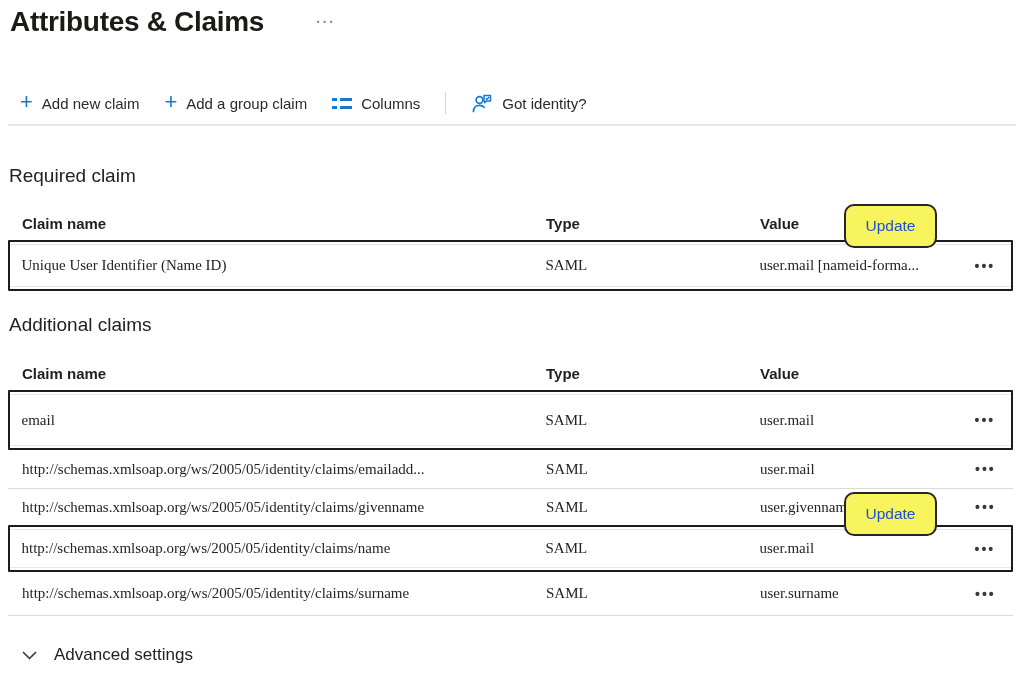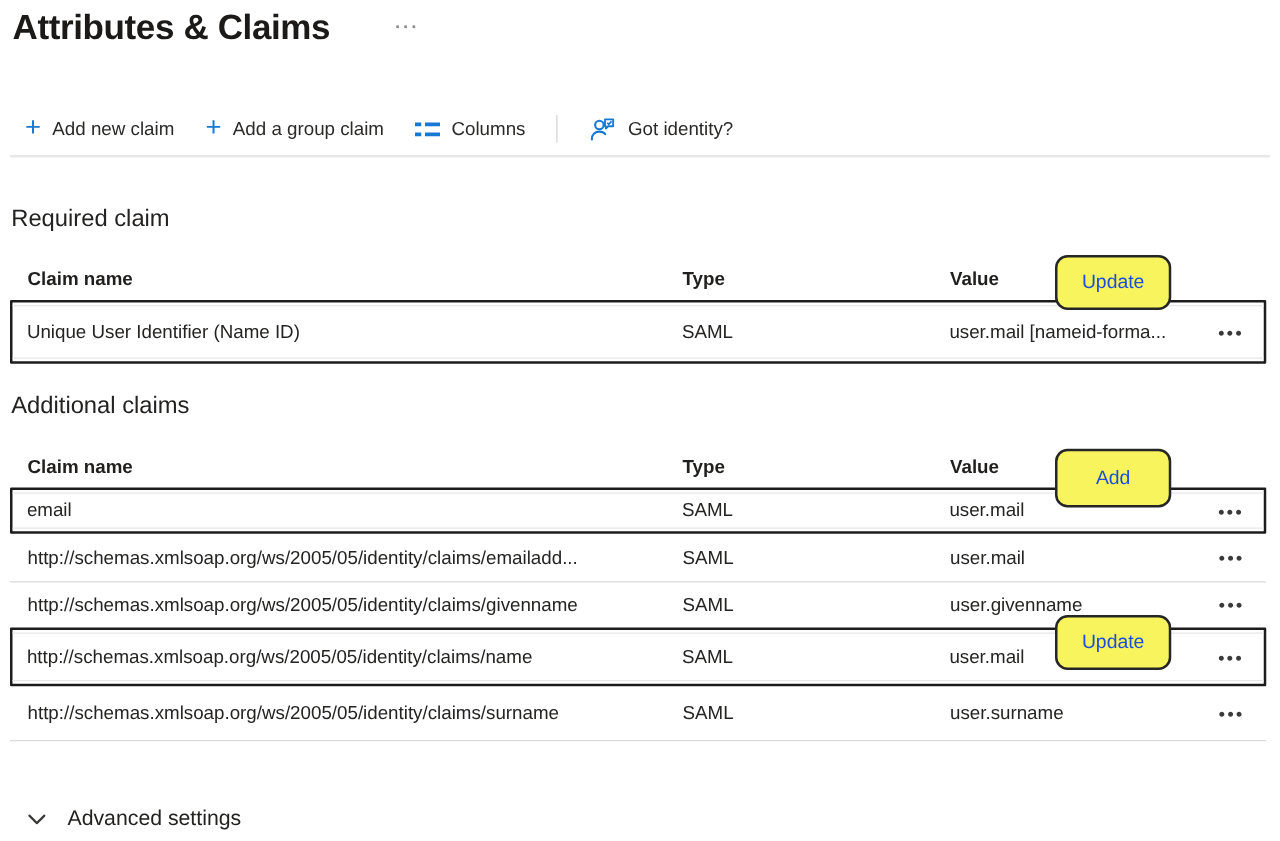--- a/index.html
+++ b/index.html
@@ -44,21 +44,21 @@
   .t-required { top:206px; }
   .t-additional { top:356px; }
 
   .thead, .trow {
     display:grid; grid-template-columns:524px 214px 215px 1fr;
     align-items:center; padding:0 14px;
     white-space:nowrap;
   }
   .thead { height:34px; font-size:15px; font-weight:700; color:#201f1e; }
   .trow { font-size:15px; color:#252423; }
-  .trow .cell { overflow:hidden; white-space:nowrap; }
+  .trow .cell { overflow:hidden; white-space:nowrap;font-family:Liberation Serif, serif; }
 
   .row-sep { border-bottom:1px solid #dcdad9; }
 
   .hl-row {
     position:relative;
     border:2.5px solid #1c1c1c; border-radius:1px;
     padding:0 11.5px;
     background:#ffffff;
   }
   .hl-row::before, .hl-row::after {
@@ -67,21 +67,21 @@
   .hl-row::before { top:2px; }
   .hl-row::after { bottom:2px; }
 
   .menu-dots {
     justify-self:start; cursor:pointer;
     font-size:14px; font-weight:700; letter-spacing:2px; color:#3b3a39;
     line-height:10px;
   }
 
   
-  .h51 { height:51px; } .h50 { height:37px; } .h39 { height:39px; }
+  .h51 { height:51px; } .h50 { height:60px; } .h39 { height:39px; }
   .h36 { height:36px; } .h47 { height:47px; } .h44 { height:44px; }
 
   
   .callout {
     position:absolute; left:844px; width:93px; z-index:6;
     background:#f7f45e; border:2.2px solid #262626; border-radius:10px;
     display:flex; align-items:center; justify-content:center;
     font-size:15.5px; color:#1d4ed8;
   }
   .co-1 { top:204px; height:44px; }
@@ -197,21 +197,20 @@
 
     <div class="trow row-sep h44">
       <span class="cell">http://schemas.xmlsoap.org/ws/2005/05/identity/claims/surname</span>
       <span class="cell">SAML</span>
       <span class="cell">user.surname</span>
       <span class="menu-dots">•••</span>
     </div>
   </div>
 
   <div class="callout co-1">Update</div>
-  <div class="callout co-2">Add</div>
   <div class="callout co-3">Update</div>
 
   <div class="advanced">
     <span style="display:flex;">
       <svg width="15" height="9" viewBox="0 0 15 9" fill="none">
         <path d="M1.5 1.5 L7.5 7.5 L13.5 1.5" stroke="#3b3a39" stroke-width="1.7" fill="none" stroke-linecap="round" stroke-linejoin="round"></path>
       </svg>
     </span>
     <span>Advanced settings</span>
   </div>

